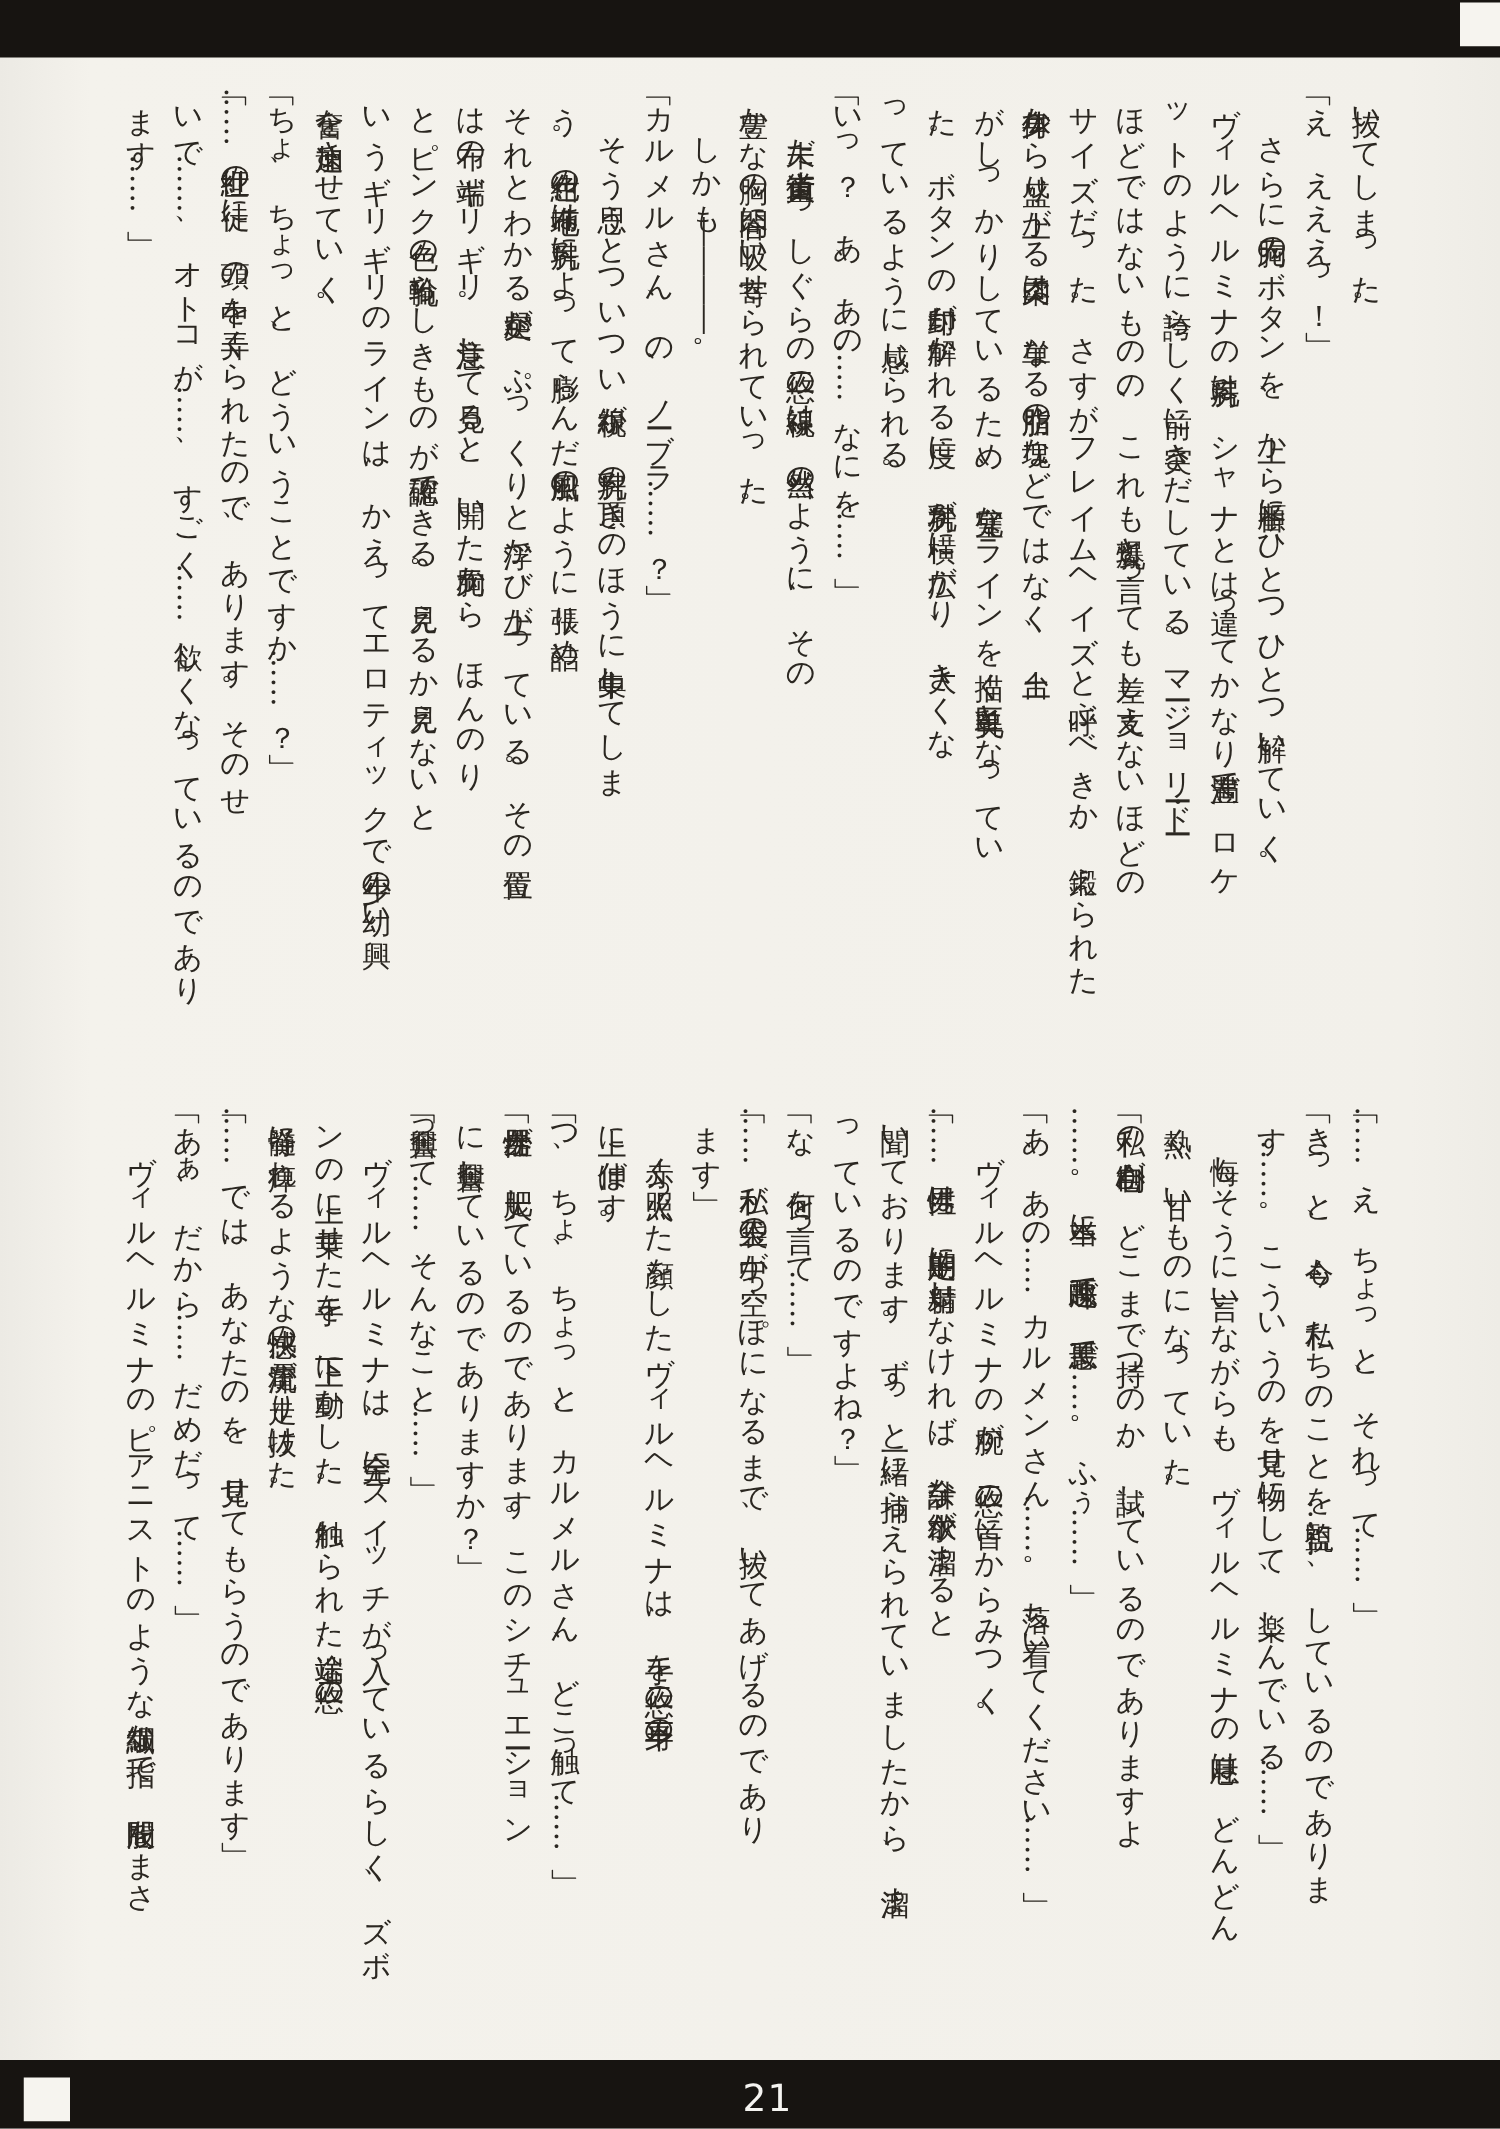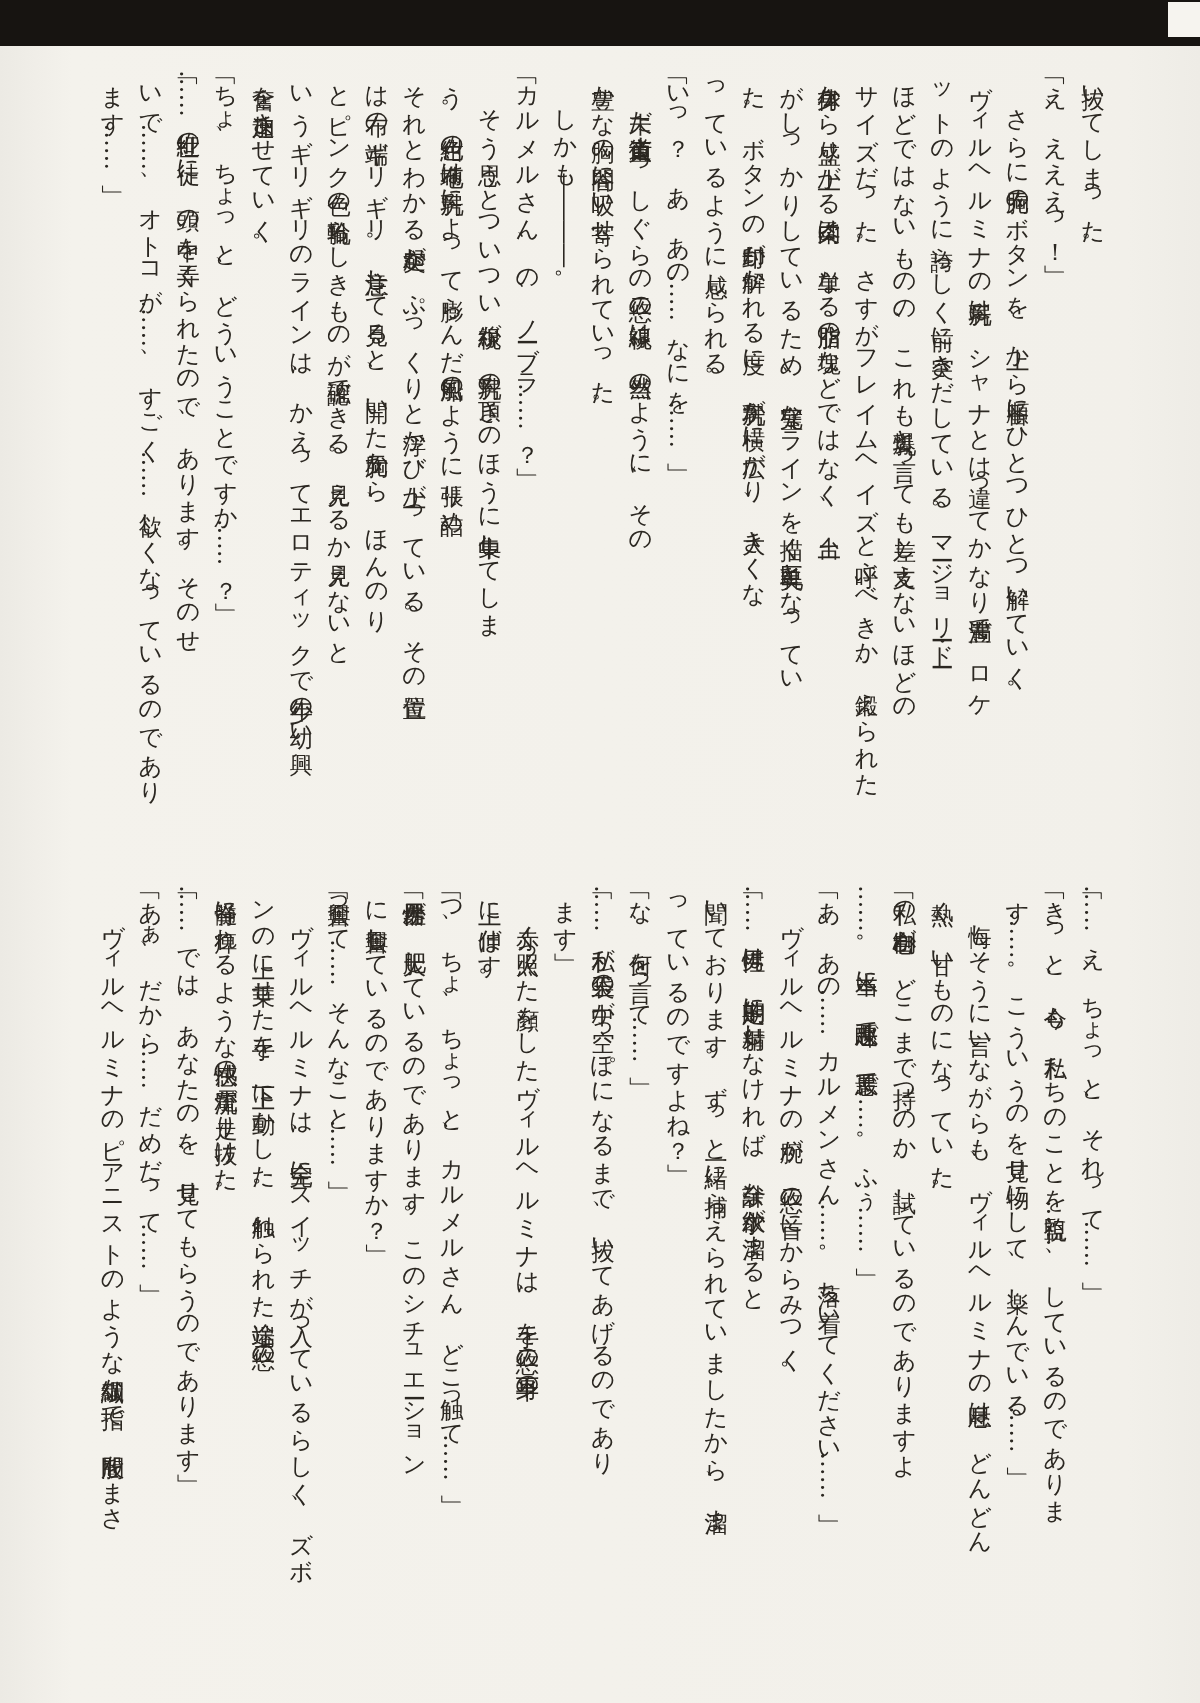--- a/index.html
+++ b/index.html
@@ -134,14 +134,18 @@
       <div class="vline">に興奮しているのでありますか？」</div>
       <div class="vline">「興奮って……そんなこと……」</div>
       <div class="vline">　ヴィルヘルミナは、完全にスイッチが入っているらしく、ズボ</div>
       <div class="vline">ンの上に乗せた手を、上下に動かした。触れられた途端、悠二の</div>
       <div class="vline">脊髄に痺れるような快感の電流が走り抜けた。</div>
       <div class="vline">「……では、あなたのを、見せてもらうのであります」</div>
       <div class="vline">「あぁ、だから……だめだって……」</div>
       <div class="vline">　ヴィルヘルミナのピアニストのような繊細な指で、股間をまさ</div>
     </div>
 
+  <div class="bar bottom">
+    <div class="corner-mark bottom-left"></div>
+    <div class="page-number">21</div>
+  </div>
 
 </div>
 
 </body></html>

